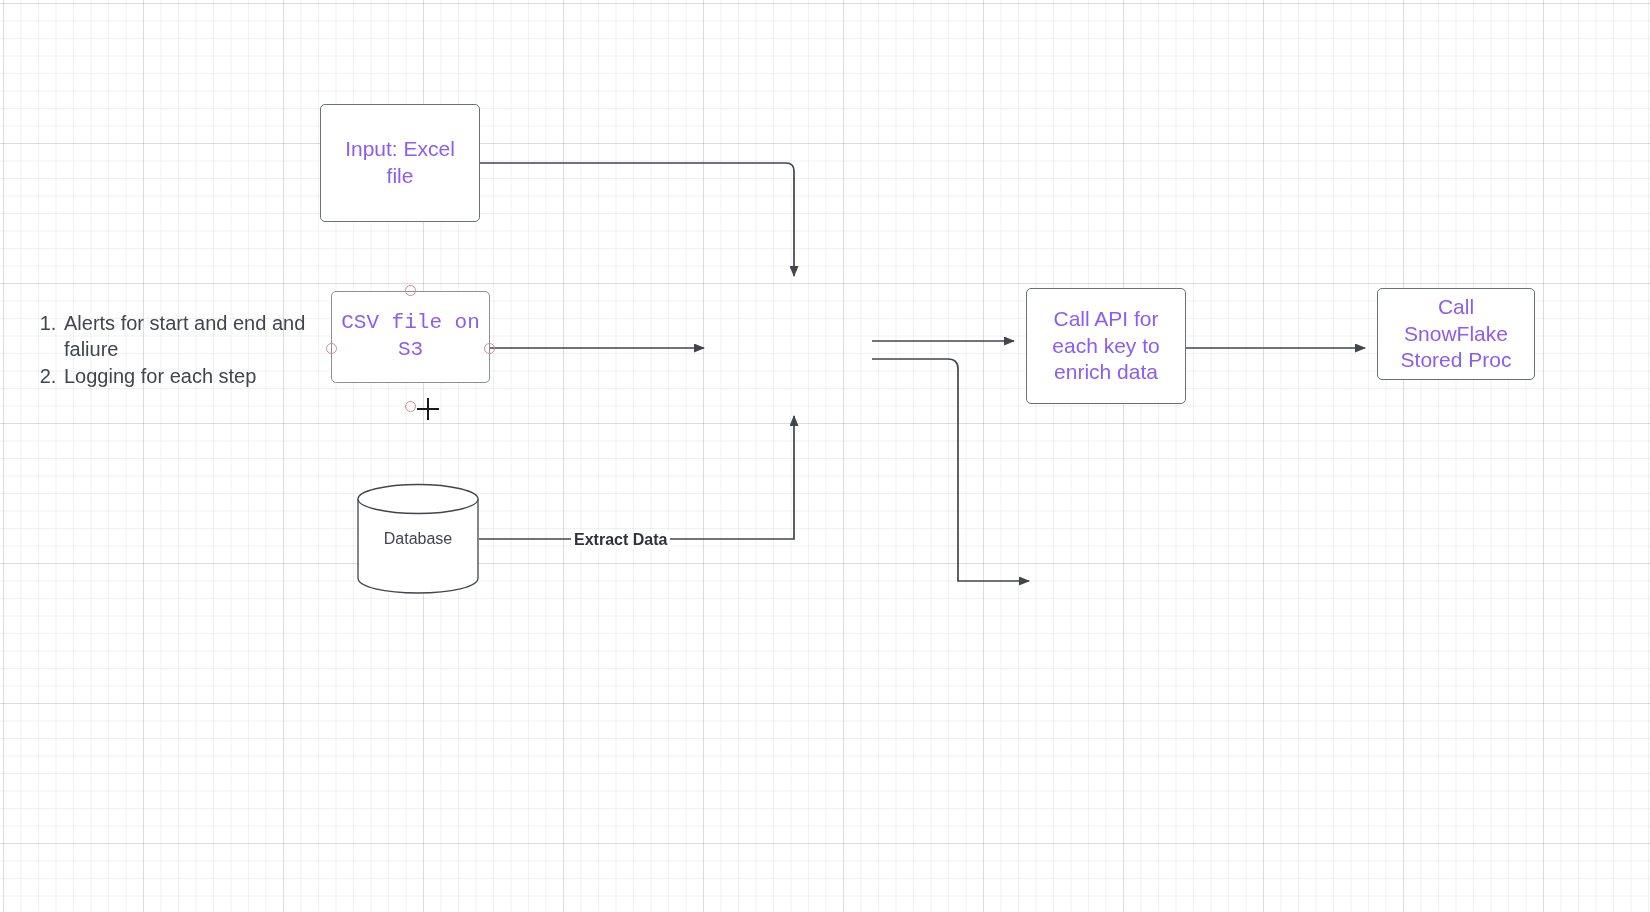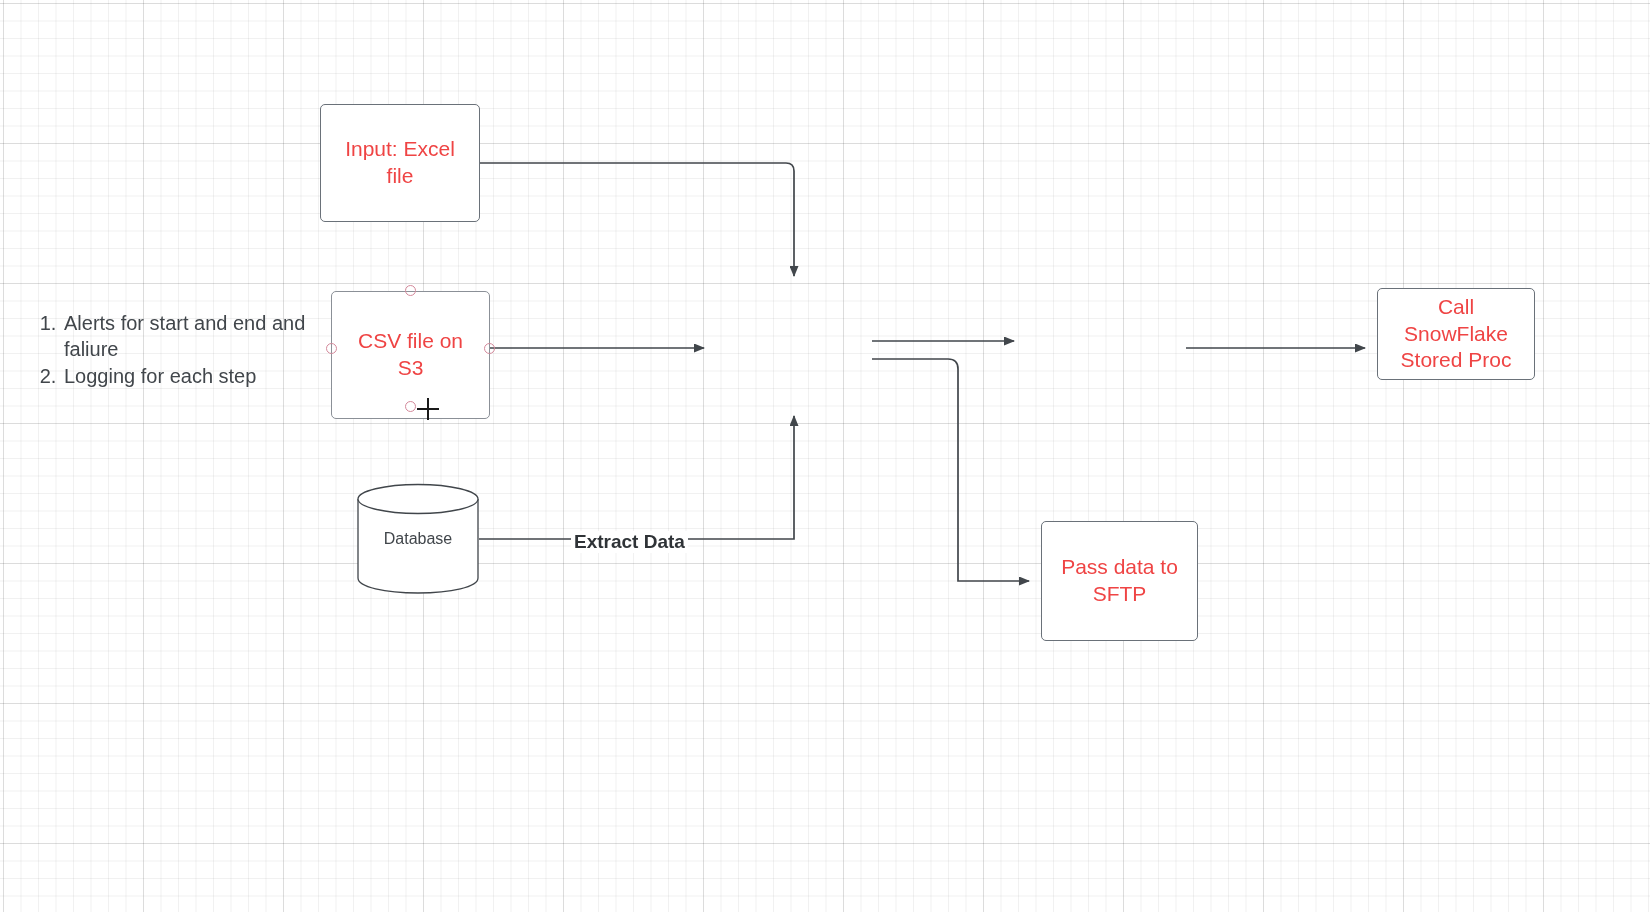--- a/index.html
+++ b/index.html
@@ -39,21 +39,21 @@
     box-sizing: border-box;
     background: #ffffff;
     border: 1.4px solid #6a7179;
     border-radius: 5px;
     display: flex;
     align-items: center;
     justify-content: center;
     text-align: center;
     font-size: 21px;
     line-height: 1.28;
-    color: #ef4444;
+    color: #8b5cf6;
     white-space: pre-line;
     padding: 4px 8px;
   }
   .node.selected {
     border-color: #8b9097;
   }
   .cylinder {
     position: absolute;
     display: flex;
     align-items: center;
@@ -73,21 +73,21 @@
   .caption {
     position: absolute;
     text-align: center;
     font-size: 20px;
     line-height: 1.28;
     color: #41464b;
     white-space: pre-line;
   }
   .edge-label {
     position: absolute;
-    font-size: 19px;
+    font-size: 16px;
     font-weight: bold;
     color: #2f3337;
     background: #ffffff;
     padding: 0 3px;
     white-space: nowrap;
   }
   #notes-list {
     position: absolute;
     left: 36px;
     top: 310px;
@@ -162,37 +162,38 @@
     <g>
       <path d="M1186,348 L1365,348" fill="none" stroke="#41464b" stroke-width="1.7" marker-end="url(#arrowhead)"></path>
     </g>
   </svg>
 
   <div class="node" style="left:320px; top:104px; width:160px; height:118px;">
     <span>Input: Excel
 file</span>
   </div>
 
-  <div class="node selected" style="left:331px; top:291px; width:159px; height:128px;">
+  <div class="node selected" style="left:331px; top:291px; width:159px; height:92px;font-family:Liberation Mono, monospace;">
     <span>CSV file on
 S3</span>
   </div>
 
 
+  <div class="node" style="left:1026px; top:288px; width:160px; height:116px;">
+    <span>Call API for
+each key to
+enrich data</span>
+  </div>
 
   <div class="node" style="left:1377px; top:288px; width:158px; height:92px;">
     <span>Call
 SnowFlake
 Stored Proc</span>
   </div>
 
-  <div class="node" style="left:1041px; top:521px; width:157px; height:120px;">
-    <span>Pass data to
-SFTP</span>
-  </div>
 
   <div class="cylinder" style="left:357px; top:482px; width:122px; height:113px;">
     <svg width="122" height="113" viewBox="0 0 122 113" xmlns="http://www.w3.org/2000/svg">
       <path d="M1,17 L1,96 C1,105 28,111 61,111 C94,111 121,105 121,96 L121,17" fill="#ffffff" stroke="#41464b" stroke-width="1.3"></path>
       <ellipse cx="61" cy="17" rx="60" ry="14.5" fill="#ffffff" stroke="#41464b" stroke-width="1.3"></ellipse>
     </svg>
     <span class="cyl-label">Database</span>
   </div>
 
   <div class="edge-label" style="left:571px; top:531px;">Extract Data</div>

